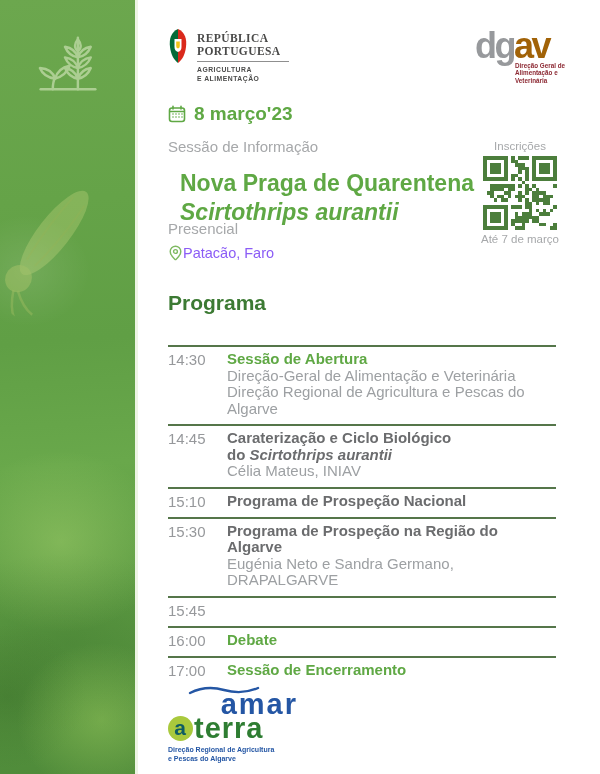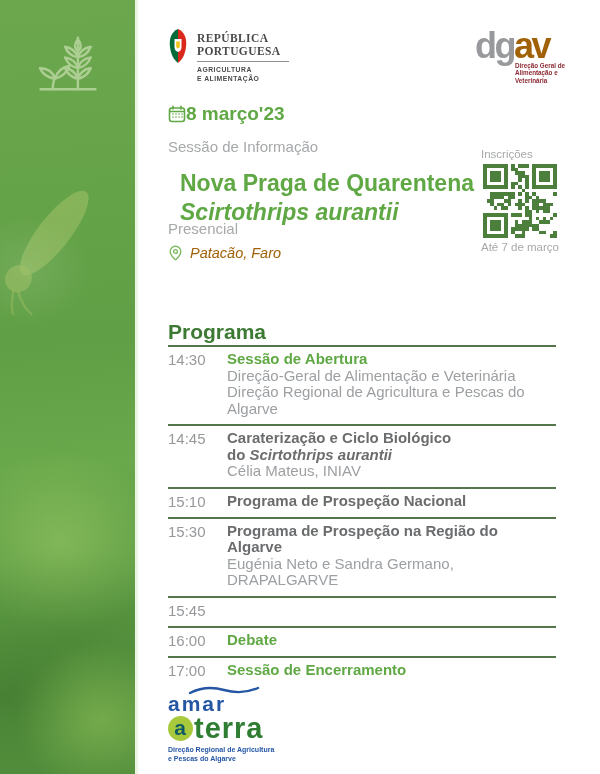--- a/index.html
+++ b/index.html
@@ -31,48 +31,48 @@
   .gov-sub{font-size:6.8px;line-height:8.5px;font-weight:700;letter-spacing:.5px;color:#4a4a49;}
 
   .dgav-logo{position:absolute;right:33px;top:30px;width:92px;}
   .dgav-word{font-weight:700;font-size:36px;line-height:32px;letter-spacing:-2.5px;
              font-stretch:condensed;}
   .dgav-dg{color:#97999c;}
   .dgav-av{color:#a16207;}
   .dgav-sub{margin-left:40px;width:52px;font-size:6.3px;line-height:7.3px;font-weight:700;color:#8c2832;}
 
   
-  .date-row{position:absolute;left:30px;top:103px;display:flex;align-items:center;}
+  .date-row{position:absolute;left:30px;top:103px;display:flex;align-items:center;gap:8px;}
   .date-text{font-size:19px;font-weight:700;color:#5fa844;}
   .kicker{position:absolute;left:30px;top:138px;font-size:15px;color:#a6a8aa;}
   .title{position:absolute;left:30px;top:157px;font-size:23px;line-height:29px;font-weight:800;color:#5fa844;}
   .title .line2{font-style:italic;}
   .mode{position:absolute;left:30px;top:220px;font-size:15px;color:#a6a8aa;}
-  .loc-row{position:absolute;left:30px;top:245px;display:flex;align-items:center;gap:7px;
-           font-size:14.5px;color:#a16207;font-style:italic;}
-
-  .signup{position:absolute;right:41px;top:148px;width:78px;text-align:left;}
+  .loc-row{position:absolute;left:30px;top:245px;display:flex;align-items:center;
+           font-size:14.5px;color:#8b5cf6;}
+
+  .signup{position:absolute;right:41px;top:140px;width:78px;text-align:center;}
   .signup-label,.signup-deadline{font-size:11.5px;color:#a6a8aa;}
   .qr{display:block;margin:4px auto 3px;}
 
   
-  .prog-heading{position:absolute;left:30px;top:320px;font-size:21px;font-weight:800;color:#3c7a33;}
+  .prog-heading{position:absolute;left:30px;top:291px;font-size:21px;font-weight:800;color:#3c7a33;}
   .prog-table{position:absolute;left:30px;right:44px;top:345px;}
   .prow{border-top:2px solid #55764a;display:flex;padding:4px 0 7px;gap:11px;}
   .ptime{flex:none;width:48px;font-size:15px;line-height:16px;color:#96989b;padding-top:1px;}
   .pbody{flex:1;font-size:15px;line-height:16.5px;}
   .ptitle{font-weight:700;color:#6b6c6e;}
   .ptitle .sp{font-style:italic;}
   .ptitle-green{font-weight:700;color:#5fa844;}
   .psub{color:#9da0a3;}
 
   
   .amar{position:absolute;left:30px;top:684px;width:130px;}
   .amar-wave{display:block;margin-left:20px;margin-bottom:-5px;}
-  .amar-word{font-weight:800;font-size:21px;line-height:26px;letter-spacing:2px;color:#2456a4;}
+  .amar-word{font-weight:800;font-size:29px;line-height:26px;letter-spacing:2px;color:#2456a4;text-align:right;}
   .aterra-word{display:flex;align-items:center;font-weight:800;font-size:29px;line-height:26px;
                letter-spacing:1px;color:#2e7d32;margin-top:-2px;}
   .a-circle{display:inline-flex;align-items:center;justify-content:center;width:25px;height:25px;
             border-radius:50%;background:#a9c93d;color:#0d5c63;font-size:21px;font-weight:800;
             margin-right:1px;}
   .amar-sub{margin-top:4px;font-size:7px;line-height:9px;font-weight:700;color:#2456a4;}
 
   svg{display:block;}
 </style>
 </head>

